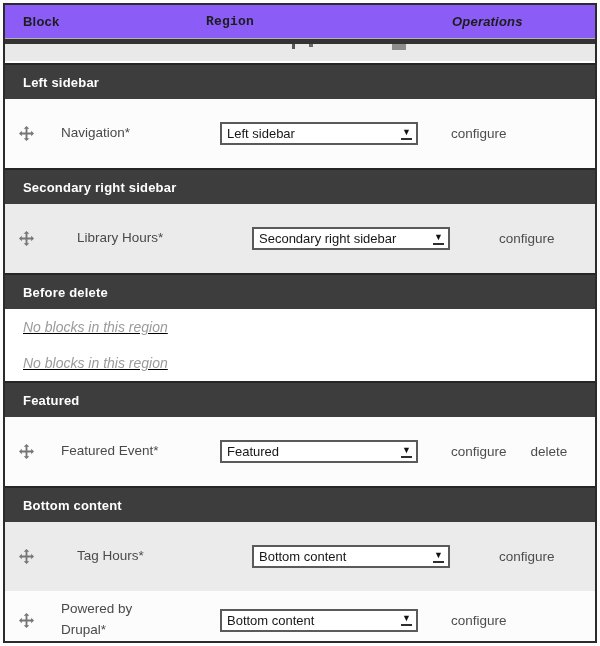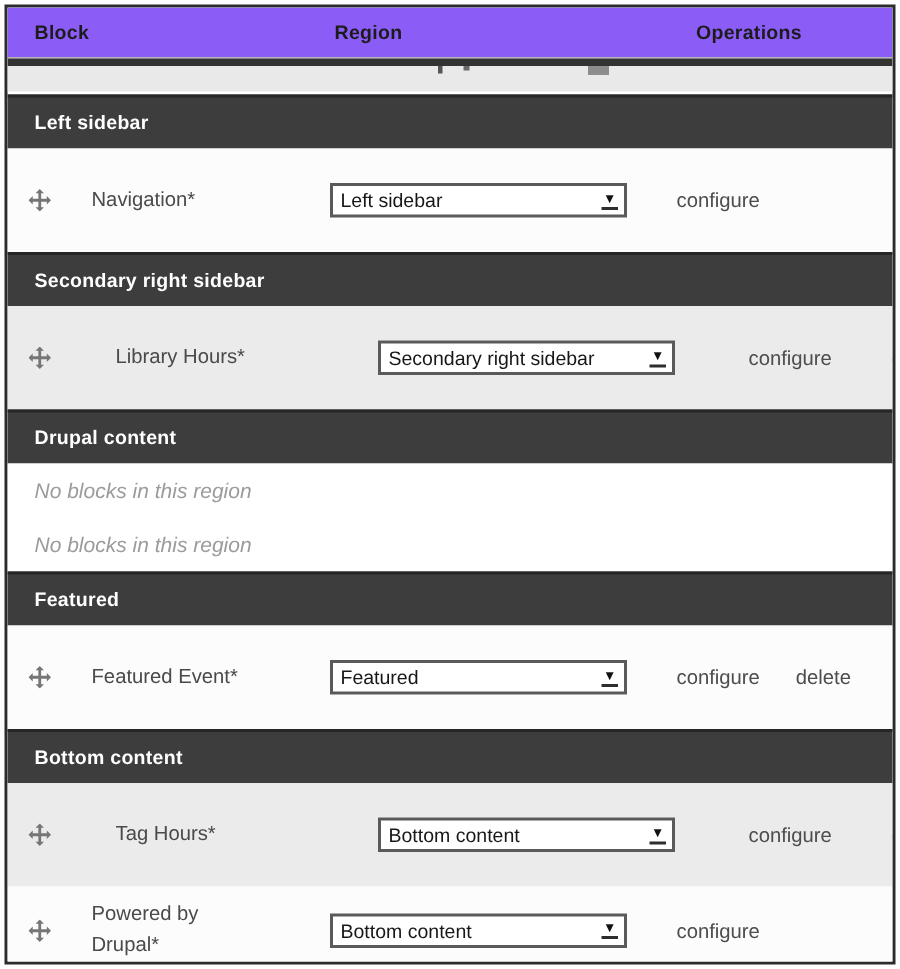--- a/index.html
+++ b/index.html
@@ -23,22 +23,22 @@
     position:relative; height:34px;
     background:#8b5cf6;
     border-bottom:1px solid #b5b5b5;
   }
   .thead span {
     position:absolute; top:9px;
     font-size:13px; font-weight:bold; color:#1c1c1c;
     letter-spacing:.2px;
   }
   .col-block { left:18px; }
-  .col-region { left:218px; }
-  .col-operations { left:459px; }
+  .col-region { left:201px;font-family:Liberation Mono, monospace; }
+  .col-operations { left:447px;font-style:italic; }
 
   
   .clipped {
     position:relative; height:22px;
     background:#e9e9e9; margin-bottom:2px;
   }
   .clipped .bar   { position:absolute; left:0; top:0; width:100%; height:5px; background:#333; }
   .clipped .tick1 { position:absolute; left:287px; top:5px; width:3px;  height:5px; background:#555; }
   .clipped .dot   { position:absolute; left:304px; top:5px; width:4px;  height:3px; background:#6a6a6a; }
   .clipped .btn   { position:absolute; left:387px; top:5px; width:14px; height:6px; background:#8d8d8d; }
@@ -91,21 +91,21 @@
 
   .op-link {
     font-size:13.5px; color:#4d4d4d; cursor:pointer;
   }
   .op-configure { margin-left:33px; }
   .op-delete { margin-left:24px; }
 
   
   .empty-row {
     height:36px; background:#ffffff;
-    display:flex; align-items:center; padding-left:18px;
+    display:flex; align-items:center; padding-left:18px;text-decoration:underline;
   }
   .empty-row em {
     font-size:14px; color:#9b9b9b; font-style:italic;
   }
 </style>
 </head>
 <body>
 
 <div class="frame">
 <div class="frame-inner">
@@ -152,21 +152,21 @@
     <span class="block-label"><span class="inner">Library Hours*</span></span>
     <div class="select">
       <span class="select-text">Secondary right sidebar</span>
       <span class="select-arrow">▼</span>
     </div>
     <span class="op-link op-configure">configure</span>
     <span class="op-link op-delete">delete</span>
   </div>
 
   <div class="region-header">
-    <span>Drupal content</span>
+    <span>Before delete</span>
   </div>
   <div class="empty-row">
     <em>No blocks in this region</em>
   </div>
 
   <div class="empty-row">
     <em>No blocks in this region</em>
   </div>
 
   <div class="region-header">

